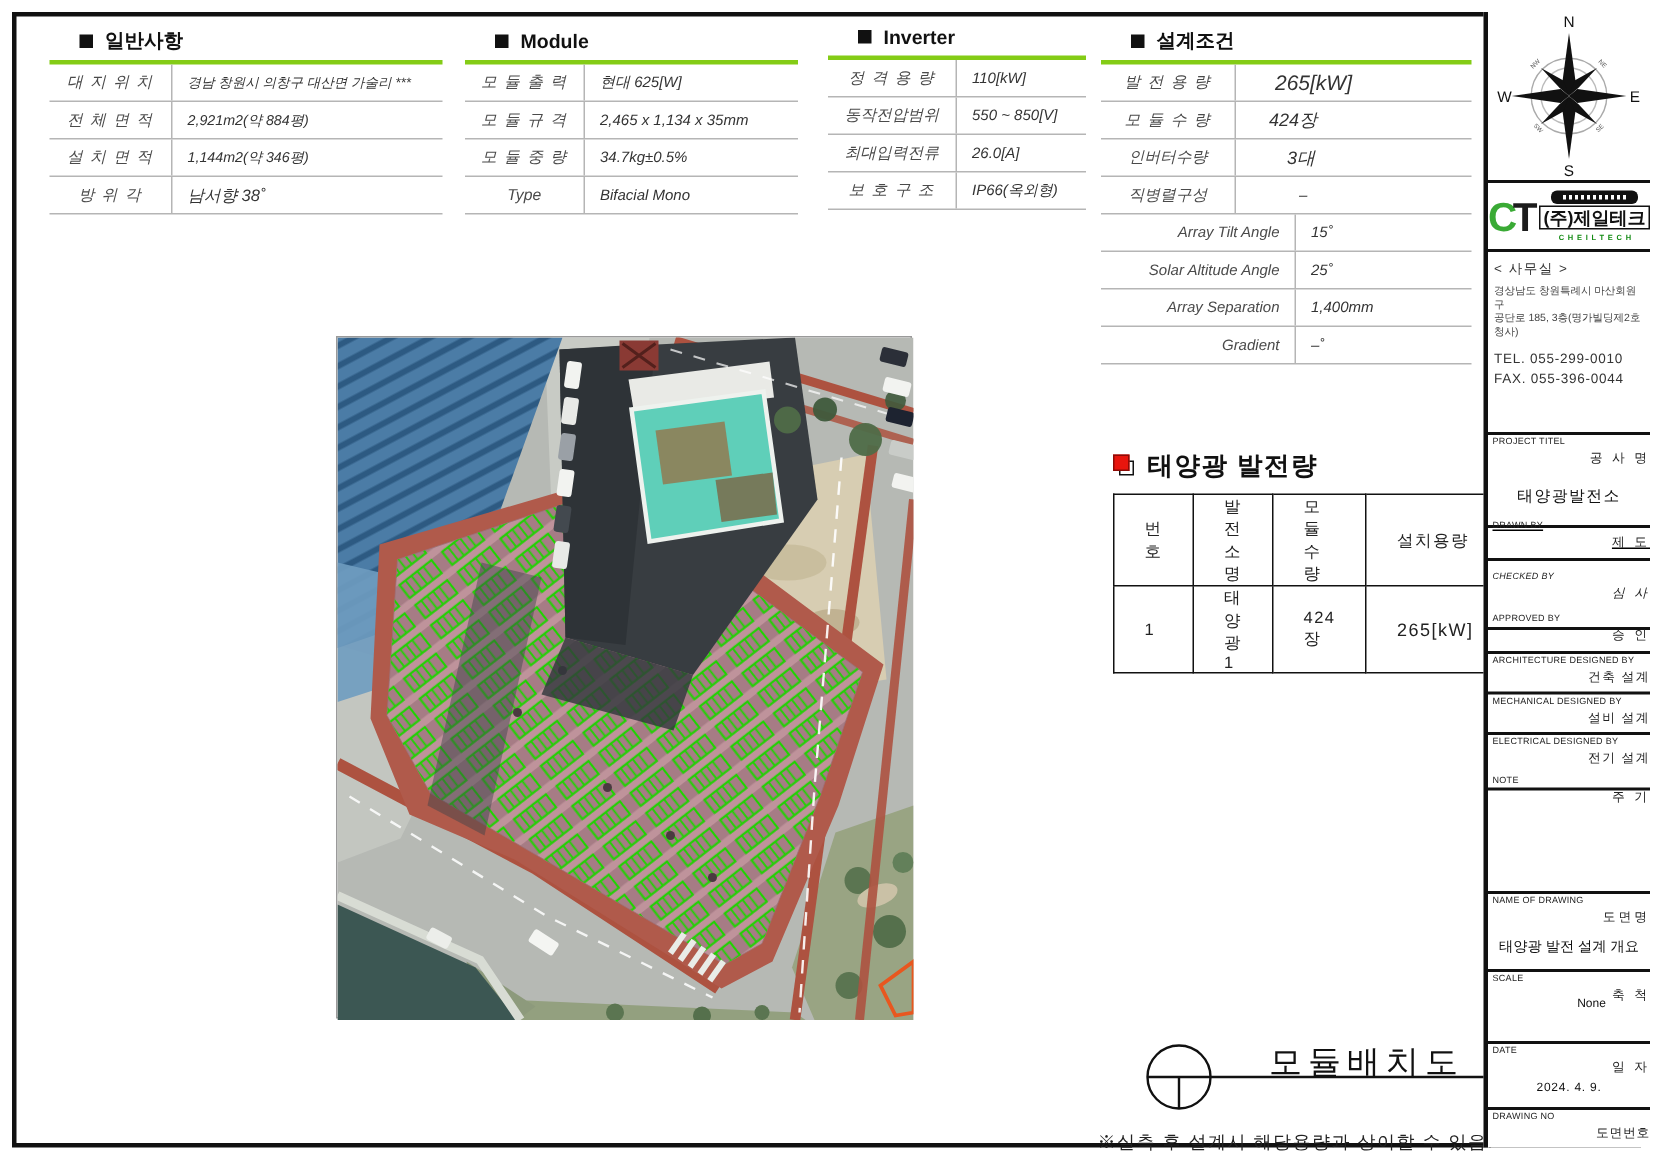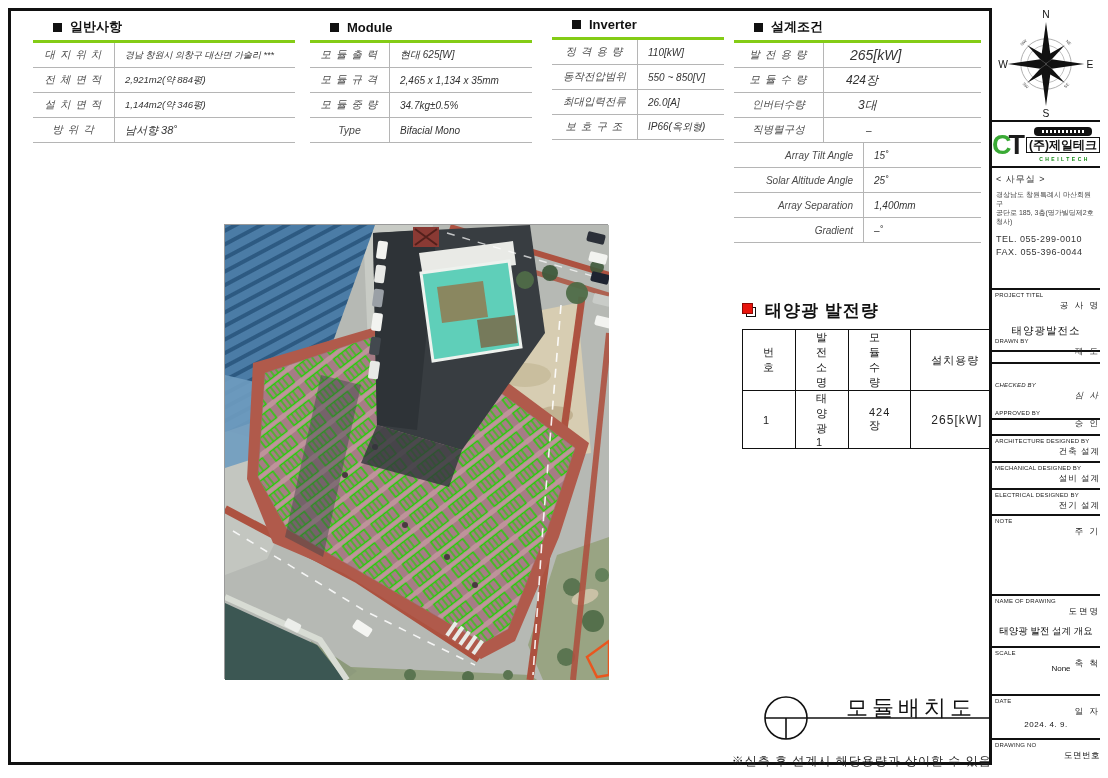--- a/index.html
+++ b/index.html
@@ -365,41 +365,41 @@
       <div>FAX. 055-396-0044</div>
     </div>
   </div>
 
   <div class="cell" style="top:282px; height:62px;">
     <div class="en">PROJECT TITEL</div>
     <div class="kr">공 사 명</div>
     <div class="cv" style="top:34px;text-align:center;">태양광발전소</div>
   </div>
 
-  <div class="cell" style="top:328px; height:28px;">
+  <div class="cell" style="top:338px; height:28px;text-decoration:underline;">
     <div class="en">DRAWN BY</div>
     <div class="kr">제 도</div>
   </div>
   <div class="cell" style="top:372px; height:40px;font-style:italic;">
     <div class="en">CHECKED BY</div>
     <div class="kr">심 사</div>
   </div>
   <div class="cell" style="top:400px; height:28px;">
     <div class="en">APPROVED BY</div>
     <div class="kr">승 인</div>
   </div>
   <div class="cell" style="top:428px; height:27px;">
     <div class="en">ARCHITECTURE DESIGNED BY</div>
     <div class="kr" style="letter-spacing:1px;">건축 설계</div>
   </div>
   <div class="cell" style="top:455px; height:27px;">
     <div class="en">MECHANICAL DESIGNED BY</div>
     <div class="kr" style="letter-spacing:1px;">설비 설계</div>
   </div>
-  <div class="cell" style="top:482px; height:26px;">
+  <div class="cell" style="top:482px; height:37px;">
     <div class="en">ELECTRICAL DESIGNED BY</div>
     <div class="kr" style="letter-spacing:1px;">전기 설계</div>
   </div>
 
   <div class="cell" style="top:508px; height:80px;">
     <div class="en">NOTE</div>
     <div class="kr">주 기</div>
   </div>
 
   <div class="cell" style="top:588px; height:52px;">

